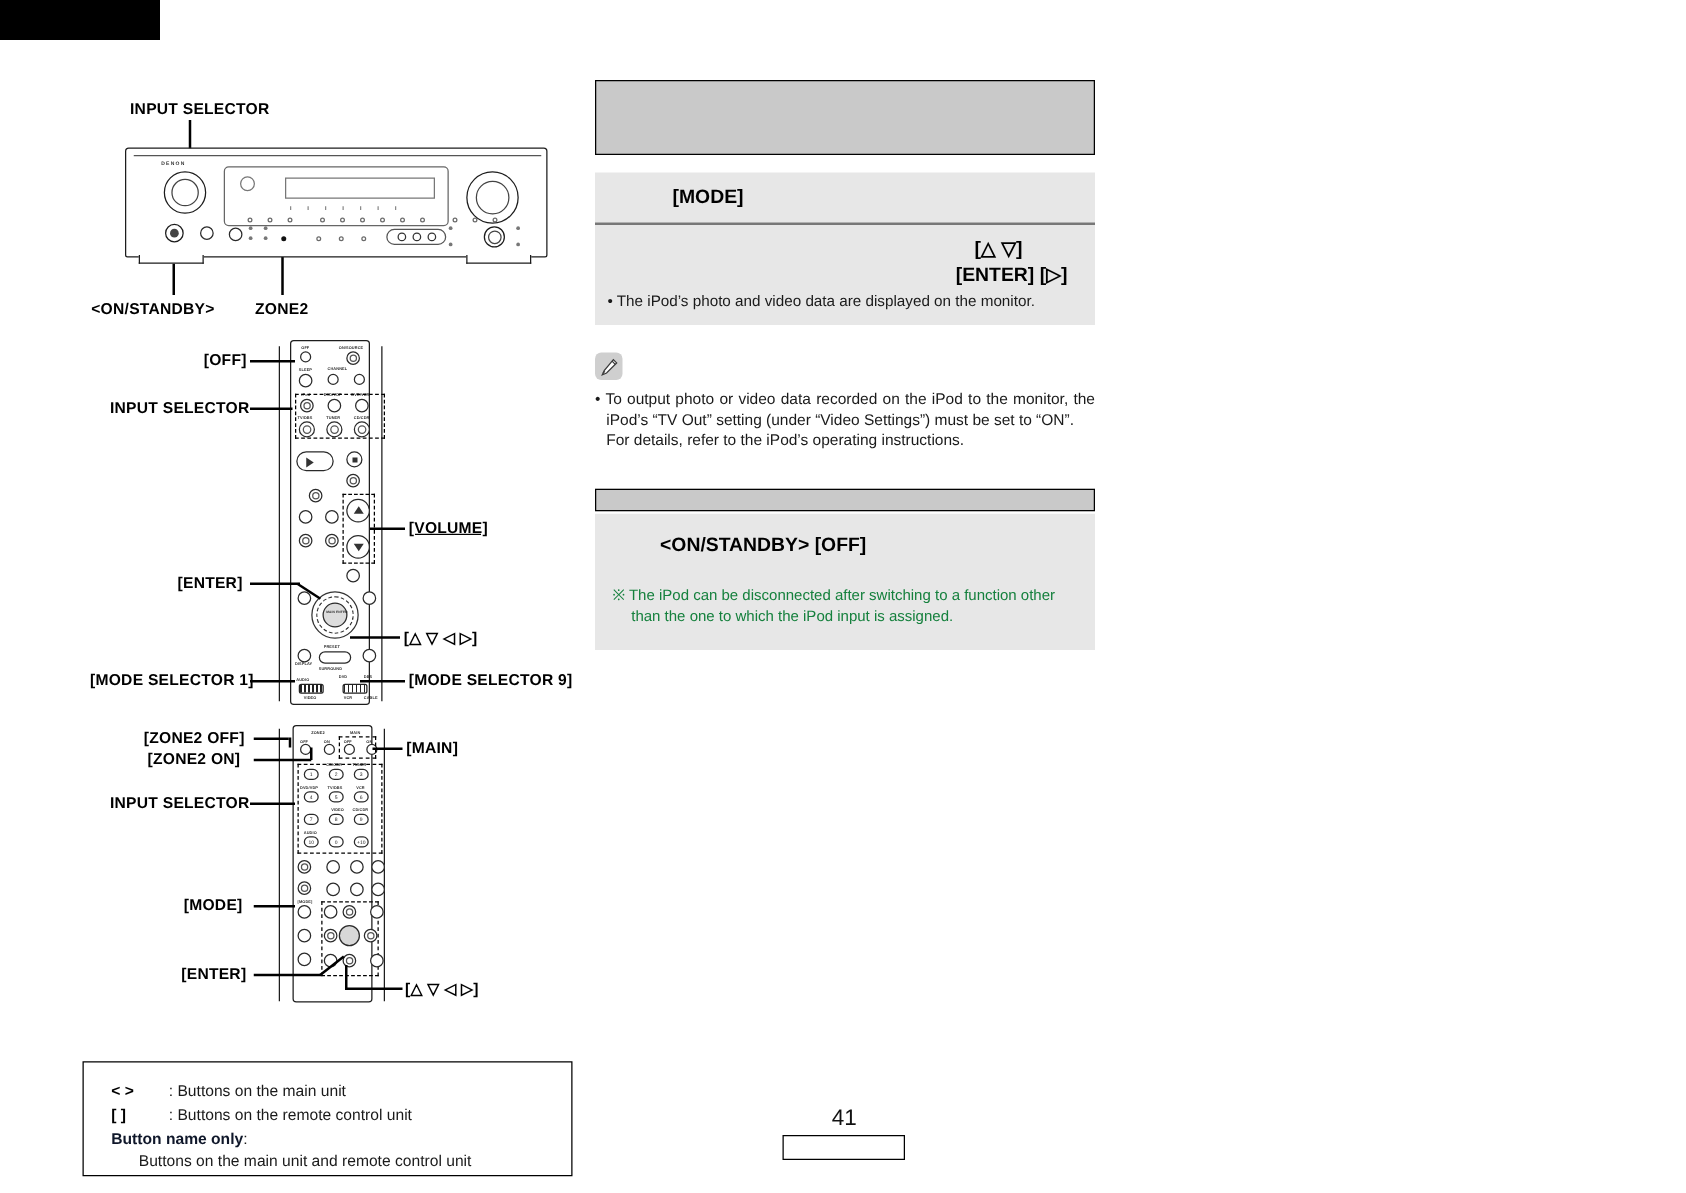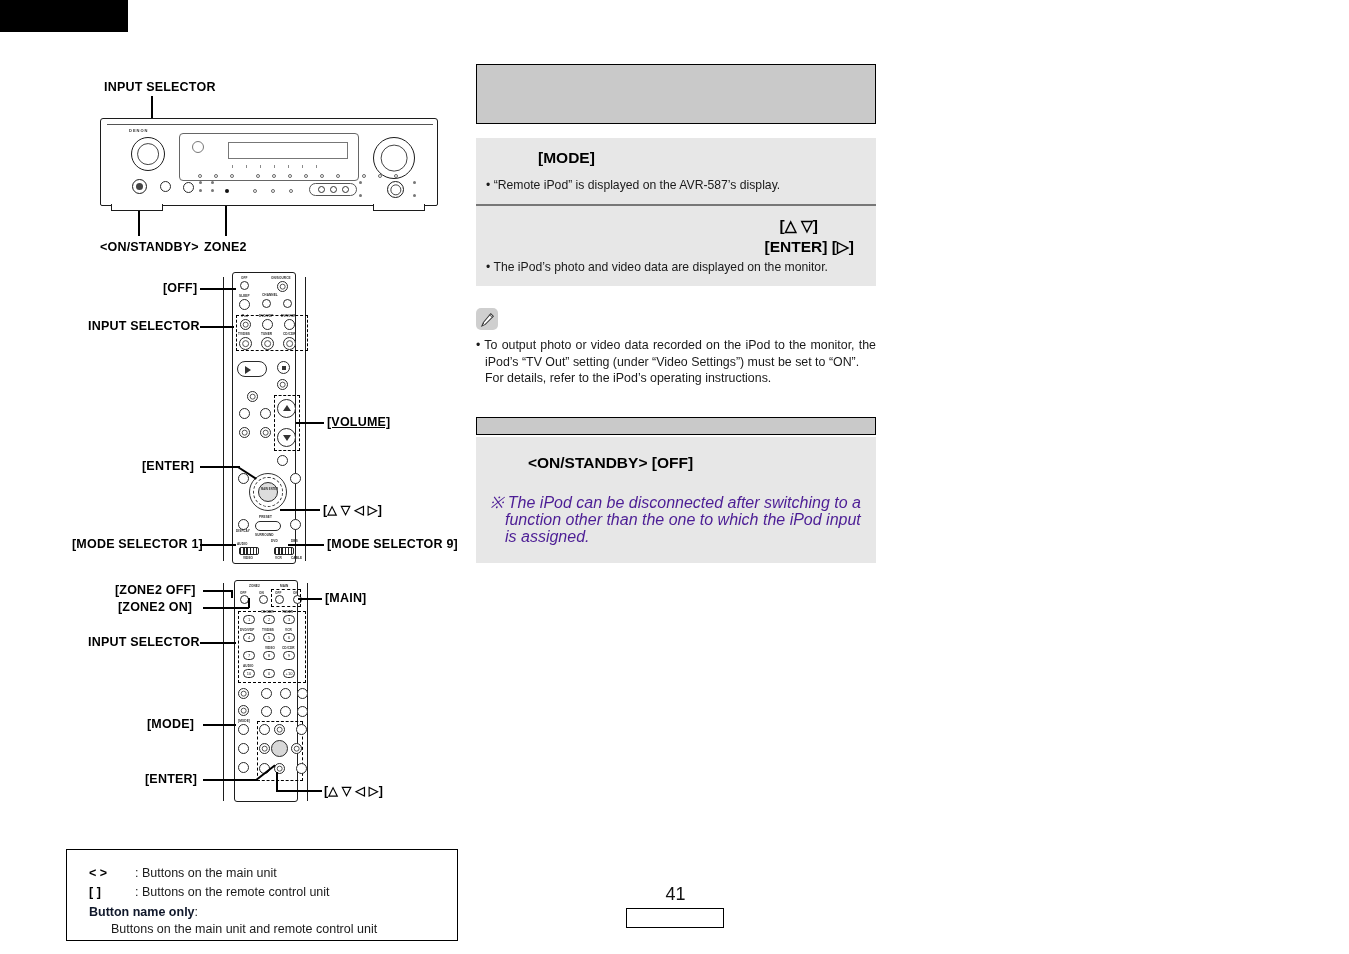--- a/index.html
+++ b/index.html
@@ -212,22 +212,22 @@
     background:#c9c9c9; border:1.5px solid #000;
     height:18px; margin-top:30px;
   }
   .final-block{
     background:#e7e7e7; padding:17px 0 18px 0; margin-top:2px;
   }
   .final-keys{
     font-weight:bold; font-size:15.5px; color:#000; padding-left:52px;
   }
   .final-note{
-    font-size:16px; line-height:17px; color:#4c1d95;
-    margin-top:22px; padding:0 14px 0 14px;font-style:italic;
+    font-size:12px; line-height:17px; color:#15803d;
+    margin-top:22px; padding:0 14px 0 14px;
   }
   .final-note .hang{ display:block; padding-left:15px; text-indent:-15px;}
 
   
   .page-num{
     position:absolute; left:0; top:884px; width:1349px;
     text-align:center; font-size:18px; color:#111;
   }
   .page-num span{ margin-left:2px; }
   .footer-box{
@@ -238,21 +238,21 @@
 </head>
 <body>
 
 <div class="corner-tab"></div>
 
 <div class="left-col">
 
   <div class="callout-label" style="left:104px; top:80px;">INPUT SELECTOR</div>
   <div class="lead lead-v" style="left:151px; top:96px; height:56px;"></div>
 
-  <div class="callout-label" style="left:100px; top:240px;">&lt;ON/STANDBY&gt;</div>
+  <div class="callout-label" style="left:73px; top:240px;">&lt;ON/STANDBY&gt;</div>
   <div class="lead lead-v" style="left:138px; top:210px; height:26px;"></div>
 
   <div class="callout-label" style="left:204px; top:240px;">ZONE2</div>
   <div class="lead lead-v" style="left:225px; top:196px; height:40px;"></div>
   <div class="dot" style="left:223px; top:193px;"></div>
 
   <div class="receiver">
     <div class="rc-body">
       <div class="rc-top-edge"></div>
       <div class="rc-brand">DENON</div>
@@ -531,21 +531,20 @@
 </div>
 
 <div class="right-col">
 
   <div class="gray-header"></div>
 
 
   <div class="step-group">
     <div class="step">
       <div class="step-keys">[MODE]</div>
-      <div class="step-note">• “Remote iPod” is displayed on the AVR-587’s display.</div>
     </div>
     <div class="step">
       <div class="step-keys right-align">[△  ▽]</div>
       <div class="step-keys right-align" style="padding-right:12px;">[ENTER]      [▷]</div>
       <div class="step-note tight">• The iPod’s photo and video data are displayed on the monitor.</div>
     </div>
   </div>
 
   <div class="note-block">
     <div class="note-icon">

